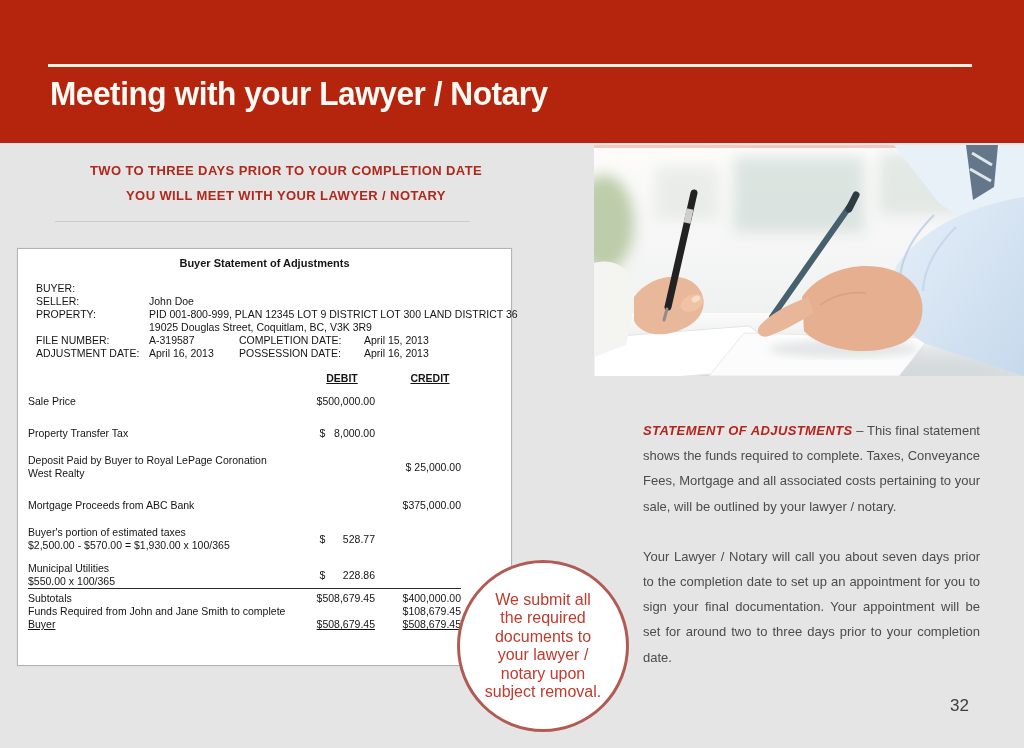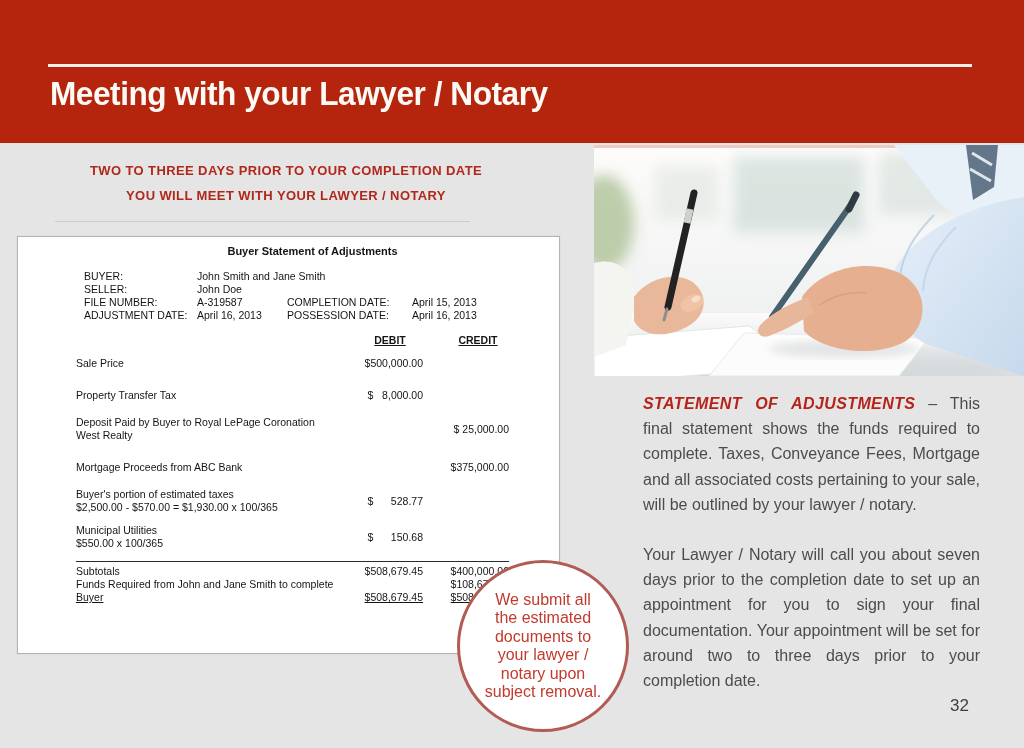--- a/index.html
+++ b/index.html
@@ -16,59 +16,58 @@
     white-space:nowrap;
   }
   
   .intro{
     position:absolute;left:0;top:158px;width:524px;text-align:center;
     color:#b0281c;font-weight:bold;font-size:13px;line-height:25px;letter-spacing:0.4px;margin-left:24px;
   }
   .intro-rule{position:absolute;left:55px;top:221px;width:415px;height:1px;background:#cccccc;}
   
   .stmt{
-    position:absolute;left:17px;top:236px;width:493px;height:416px;background:#ffffff;
+    position:absolute;left:17px;top:248px;width:493px;height:416px;background:#ffffff;
     border:1px solid #b3b3b3;color:#141414;font-size:10.5px;line-height:13px;
     box-shadow:0 0 0 1px rgba(0,0,0,0.02);
-    padding-left:48px;
   }
   .stmt-title{text-align:center;font-weight:bold;font-size:11px;margin-top:8px;}
   .stmt-info{margin:12px 0 0 18px;}
   .irow{display:flex;white-space:nowrap;}
   .ilabel{width:113px;flex:none;}
   .ival{width:90px;flex:none;}
   .ival.wide{width:auto;flex:1;}
   .ilabel2{width:125px;flex:none;}
   .ival2{flex:1;}
   .blk{display:block;}
   .ttable{margin:0 10px;width:433px;}
   .t-row{display:flex;align-items:center;}
   .t-desc{flex:1;min-width:0;}
   .t-debit{width:66px;flex:none;text-align:right;white-space:pre;}
   .t-credit{width:62px;flex:none;margin-left:24px;text-align:right;white-space:pre;}
   .thead{margin-top:12px;}
   .thead .t-debit,.thead .t-credit{text-align:center;white-space:normal;}
   .thead span{text-decoration:underline;font-weight:bold;}
   .mt11{margin-top:10px;} .mt12{margin-top:19px;} .mt14{margin-top:14px;}
-  .totals{margin-top:11px;border-top:1px solid #2a2a2a;padding-top:3px;}
+  .totals{margin-top:0;border-top:1px solid #2a2a2a;padding-top:3px;}
   .ul{text-decoration:underline;}
   
   .callout{
     position:absolute;left:457px;top:560px;width:166px;height:166px;border-radius:50%;
     background:#ffffff;border:3px solid #b15b54;z-index:6;
     display:flex;align-items:center;justify-content:center;text-align:center;
     color:#c23a2d;font-size:16px;line-height:18.5px;
   }
   
   .photo{position:absolute;left:594px;top:145px;width:430px;height:231px;overflow:hidden;}
   .photo svg{display:block;}
   
   .rtext{
-    position:absolute;left:643px;top:391px;width:337px;
-    color:#4c4c4c;font-size:16px;line-height:25.2px;text-align:justify;
+    position:absolute;left:643px;top:418px;width:337px;
+    color:#4c4c4c;font-size:13px;line-height:25.2px;text-align:justify;
   }
   .rtext p{margin:0;}
   .rtext p + p{margin-top:25px;}
   .lead{color:#b6231b;font-weight:bold;font-style:italic;letter-spacing:0.4px;}
   
   .pageno{position:absolute;left:950px;top:696px;width:36px;font-size:17px;color:#3e3e3e;}
 </style>
 </head>
 <body>
 
@@ -84,25 +83,31 @@
     <div>YOU WILL MEET WITH YOUR LAWYER / NOTARY</div>
   </div>
   <div class="intro-rule"></div>
 
   <div class="stmt">
     <div class="stmt-title">Buyer Statement of Adjustments</div>
 
     <div class="stmt-info">
       <div class="irow">
         <span class="ilabel">BUYER:</span>
-        <span class="ival wide">John Smith and Jane Smith</span>
       </div>
       <div class="irow">
         <span class="ilabel">SELLER:</span>
         <span class="ival wide">John Doe</span>
+      </div>
+      <div class="irow">
+        <span class="ilabel">PROPERTY:</span>
+        <span class="ival wide">
+          <span class="blk">PID 001-800-999, PLAN 12345 LOT 9 DISTRICT LOT 300 LAND DISTRICT 36</span>
+          <span class="blk">19025 Douglas Street, Coquitlam, BC, V3K 3R9</span>
+        </span>
       </div>
       <div class="irow">
         <span class="ilabel">FILE NUMBER:</span>
         <span class="ival">A-319587</span>
         <span class="ilabel2">COMPLETION DATE:</span>
         <span class="ival2">April 15, 2013</span>
       </div>
       <div class="irow">
         <span class="ilabel">ADJUSTMENT DATE:</span>
         <span class="ival">April 16, 2013</span>
@@ -152,21 +157,21 @@
         </div>
         <div class="t-debit">$      528.77</div>
         <div class="t-credit"></div>
       </div>
 
       <div class="t-row mt11">
         <div class="t-desc">
           <span class="blk">Municipal Utilities</span>
           <span class="blk">$550.00 x 100/365</span>
         </div>
-        <div class="t-debit">$      150.68</div>
+        <div class="t-debit">$      228.86</div>
         <div class="t-credit"></div>
       </div>
 
       <div class="totals">
         <div class="t-row">
           <div class="t-desc">Subtotals</div>
           <div class="t-debit">$508,679.45</div>
           <div class="t-credit">$400,000.00</div>
         </div>
         <div class="t-row">
@@ -179,21 +184,21 @@
           <div class="t-debit"><span class="ul">$508,679.45</span></div>
           <div class="t-credit"><span class="ul">$508,679.45</span></div>
         </div>
       </div>
     </div>
   </div>
 
   <div class="callout">
     <div>
       <div>We submit all</div>
-      <div>the estimated</div>
+      <div>the required</div>
       <div>documents to</div>
       <div>your lawyer /</div>
       <div>notary upon</div>
       <div>subject removal.</div>
     </div>
   </div>
 
   <div class="photo">
     <svg width="430" height="231" viewBox="0 0 430 231" xmlns="http://www.w3.org/2000/svg">
       <defs>

